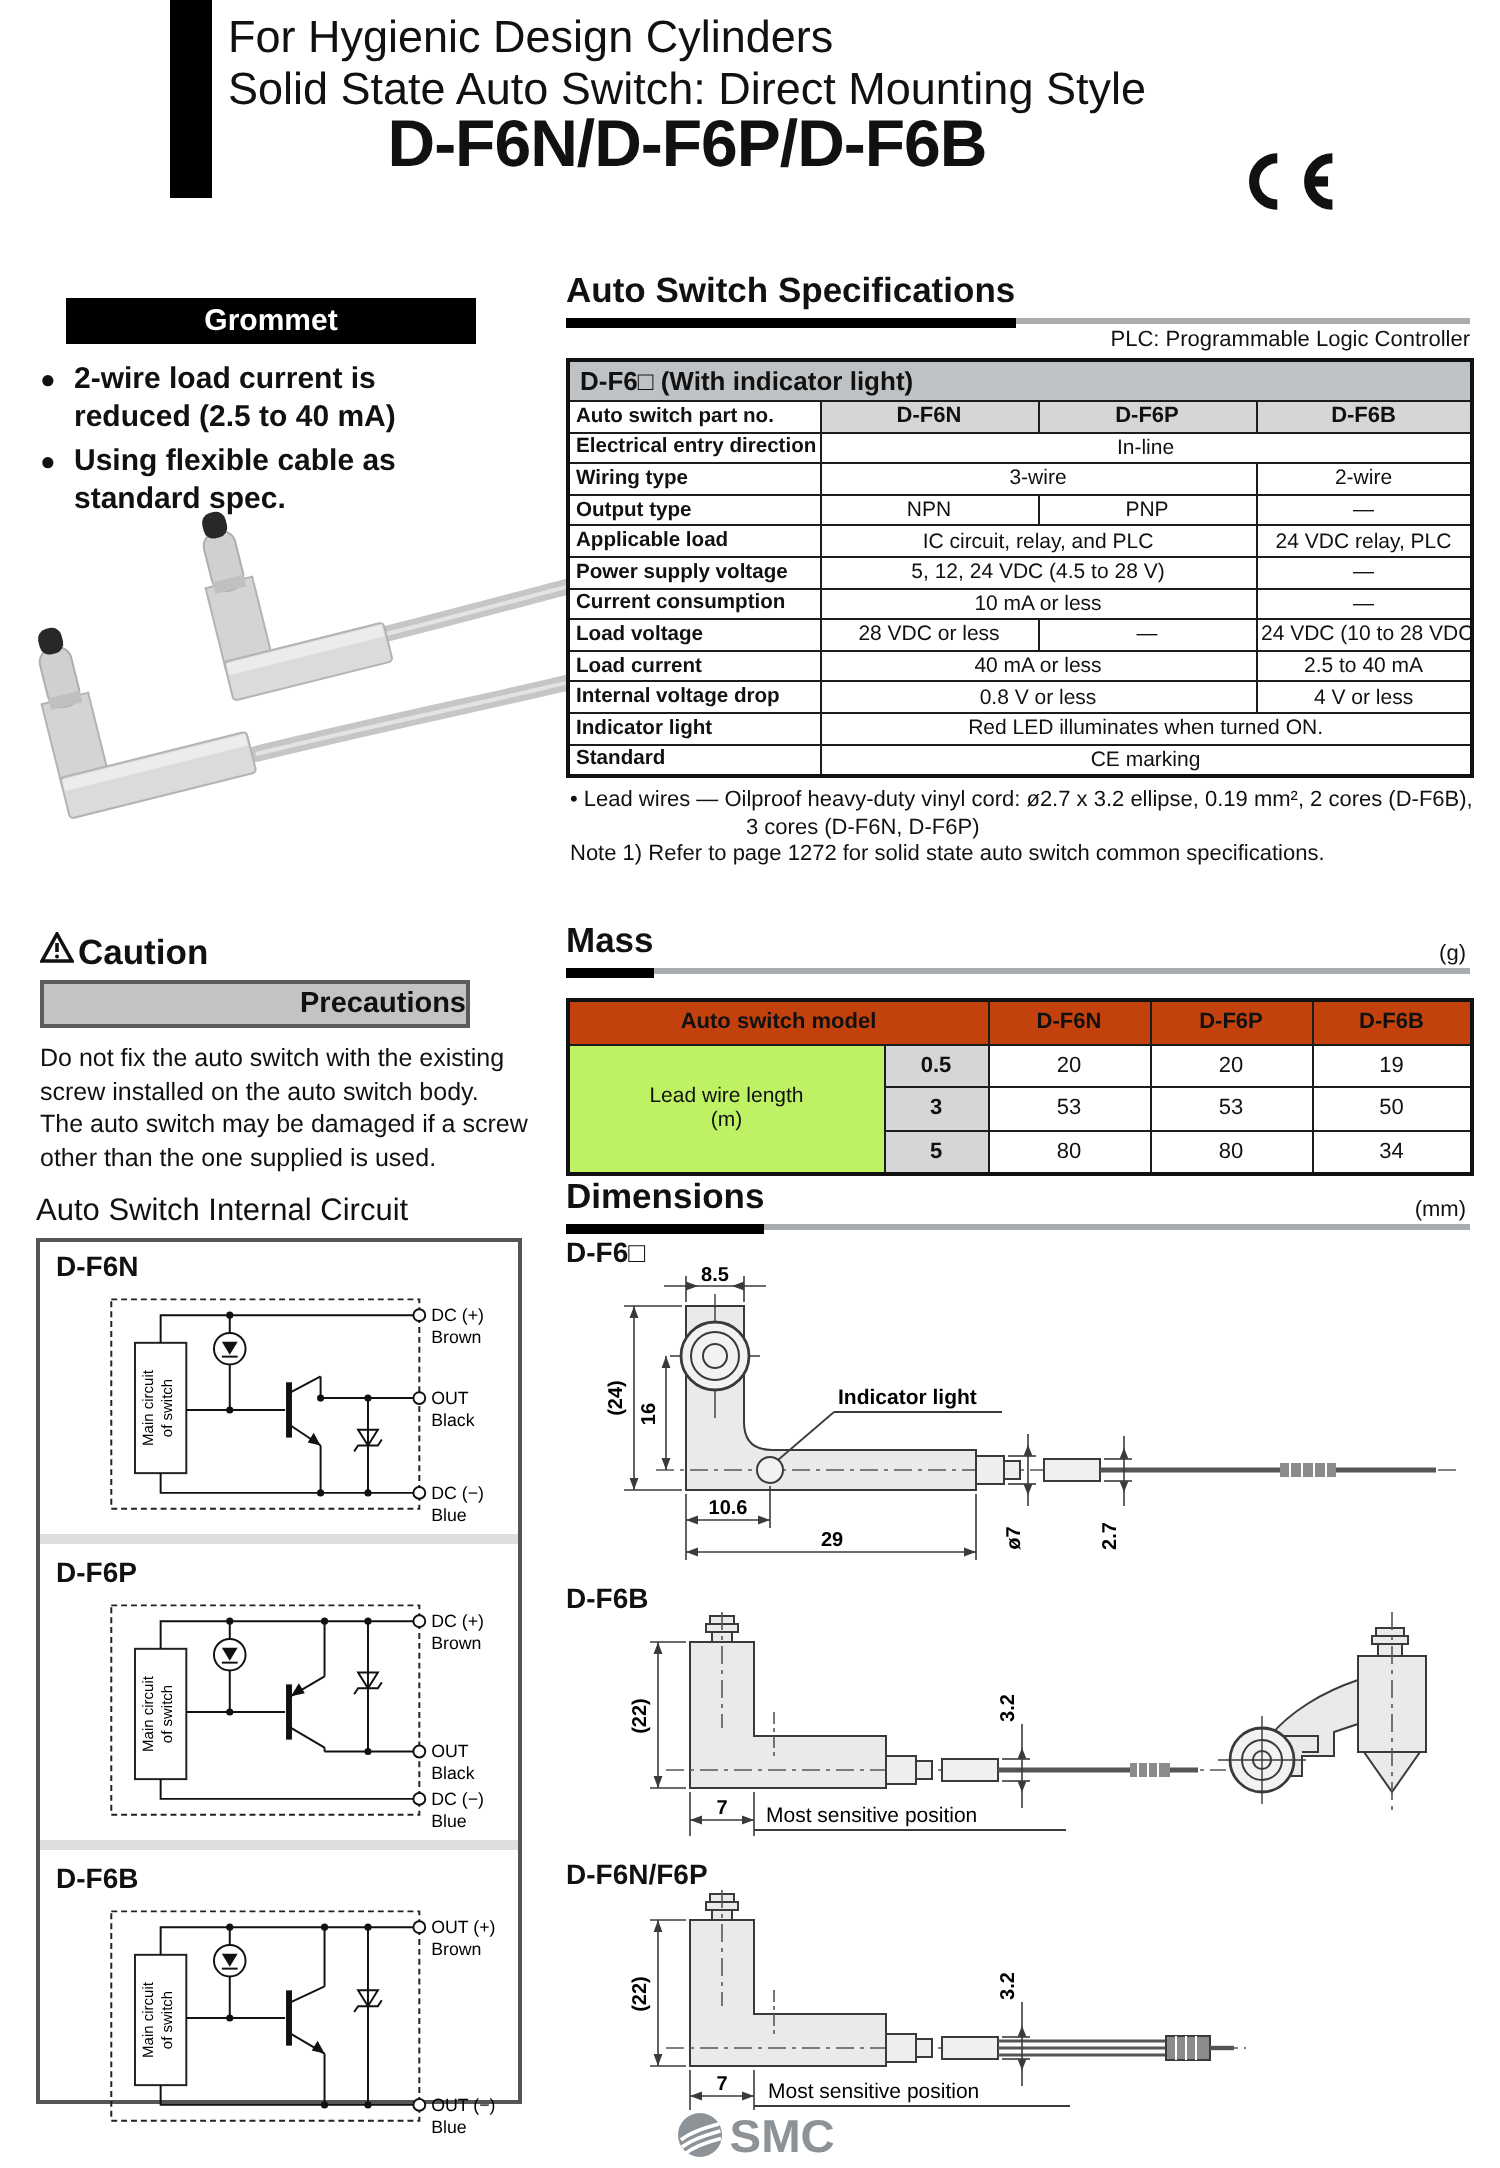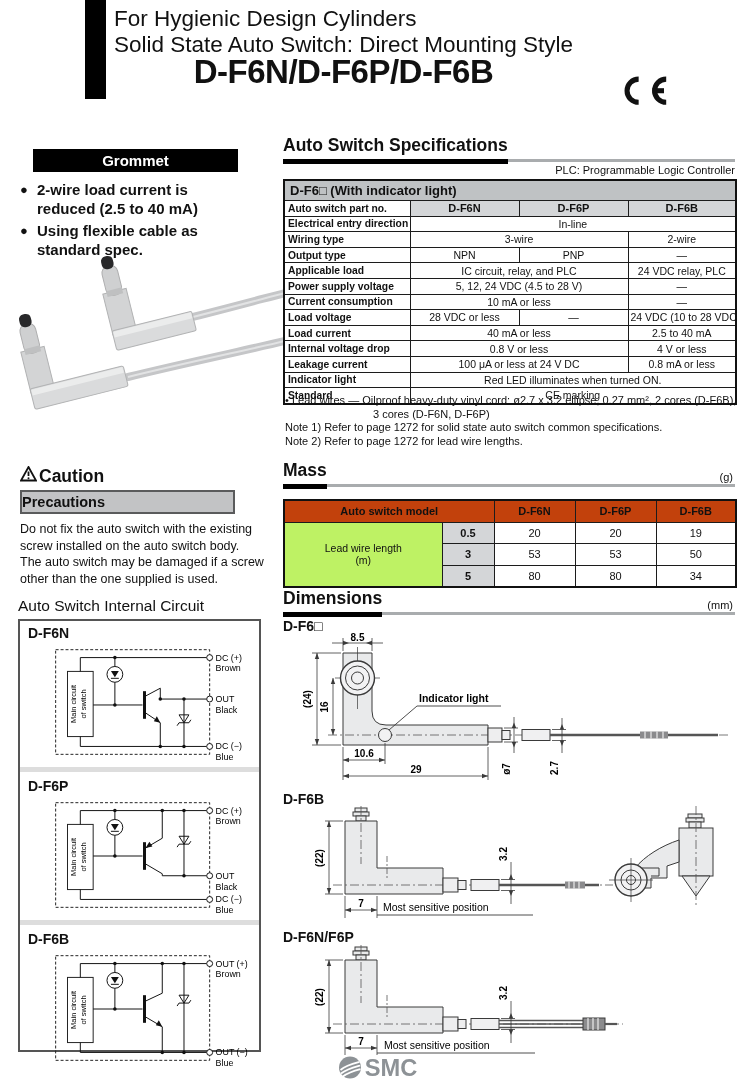--- a/index.html
+++ b/index.html
@@ -24,21 +24,21 @@
   .grommet-bar{left:33px;top:149px;width:205px;height:23px;background:#000;color:#fff;
                font-size:15px;font-weight:bold;text-align:center;line-height:23px;}
   .bullets{left:20px;top:180px;width:196px;font-size:15px;font-weight:bold;line-height:19px;}
   .bullet-item{position:relative;padding-left:17px;margin-bottom:3px;}
   .bullet-dot{position:absolute;left:0;top:0;font-size:13px;}
 
   
   .caution{left:20px;top:466px;width:250px;}
   .caution-title{font-size:17.5px;font-weight:bold;display:flex;gap:2px;}
   .prec-bar{margin-top:3px;width:211px;height:20px;background:#c2c3c5;border:2px solid #5a5b5c;
-            font-size:14.5px;font-weight:bold;text-align:left;line-height:20px;}
+            font-size:14.5px;font-weight:bold;text-align:right;line-height:20px;}
   .caution-body{margin-top:7px;font-size:12.5px;line-height:16.5px;white-space:pre-line;}
 
   
   .ic-title{left:18px;top:597px;font-size:15.5px;font-weight:normal;}
   .ic-box{left:18px;top:619px;width:243px;height:433px;border:2px solid #555;background:#fff;box-sizing:border-box;}
   .ic-block{position:relative;padding:4px 0 0 8px;}
   .ic-name{font-size:14px;font-weight:bold;}
   .ic-divider{height:5px;background:#ddd;margin:2px 0 2px 0;}
 
   
@@ -319,40 +319,34 @@
       <td class="lbl">Load current</td>
       <td colspan="2">40 mA or less</td>
       <td>2.5 to 40 mA</td>
     </tr>
     <tr>
       <td class="lbl">Internal voltage drop</td>
       <td colspan="2">0.8 V or less</td>
       <td>4 V or less</td>
     </tr>
     <tr>
-      <td class="lbl">Leakage current</td>
-      <td colspan="2">100 μA or less at 24 V DC</td>
-      <td>0.8 mA or less</td>
-    </tr>
-    <tr>
       <td class="lbl">Indicator light</td>
       <td colspan="3">Red LED illuminates when turned ON.</td>
     </tr>
     <tr>
       <td class="lbl">Standard</td>
       <td colspan="3">CE marking</td>
     </tr>
   </tbody>
     </table>
 
   <div class="abs spec-notes">
-    <div>• Lead wires — Oilproof heavy-duty vinyl cord: ø2.7 x 3.2 ellipse, 0.27 mm², 2 cores (D-F6B),</div>
+    <div>• Lead wires — Oilproof heavy-duty vinyl cord: ø2.7 x 3.2 ellipse, 0.19 mm², 2 cores (D-F6B),</div>
     <div class="note-indent">3 cores (D-F6N, D-F6P)</div>
     <div>Note 1) Refer to page 1272 for solid state auto switch common specifications.</div>
-    <div>Note 2) Refer to page 1272 for lead wire lengths.</div>
   </div>
 
   <div class="sec-head" style="left:283px;top:461px;">
     <div class="sec-rule"></div>
     <div class="sec-title">Mass</div>
     <div class="sec-unit">(g)</div>
   </div>
 
   <table class="abs mass-table">
     <colgroup>

